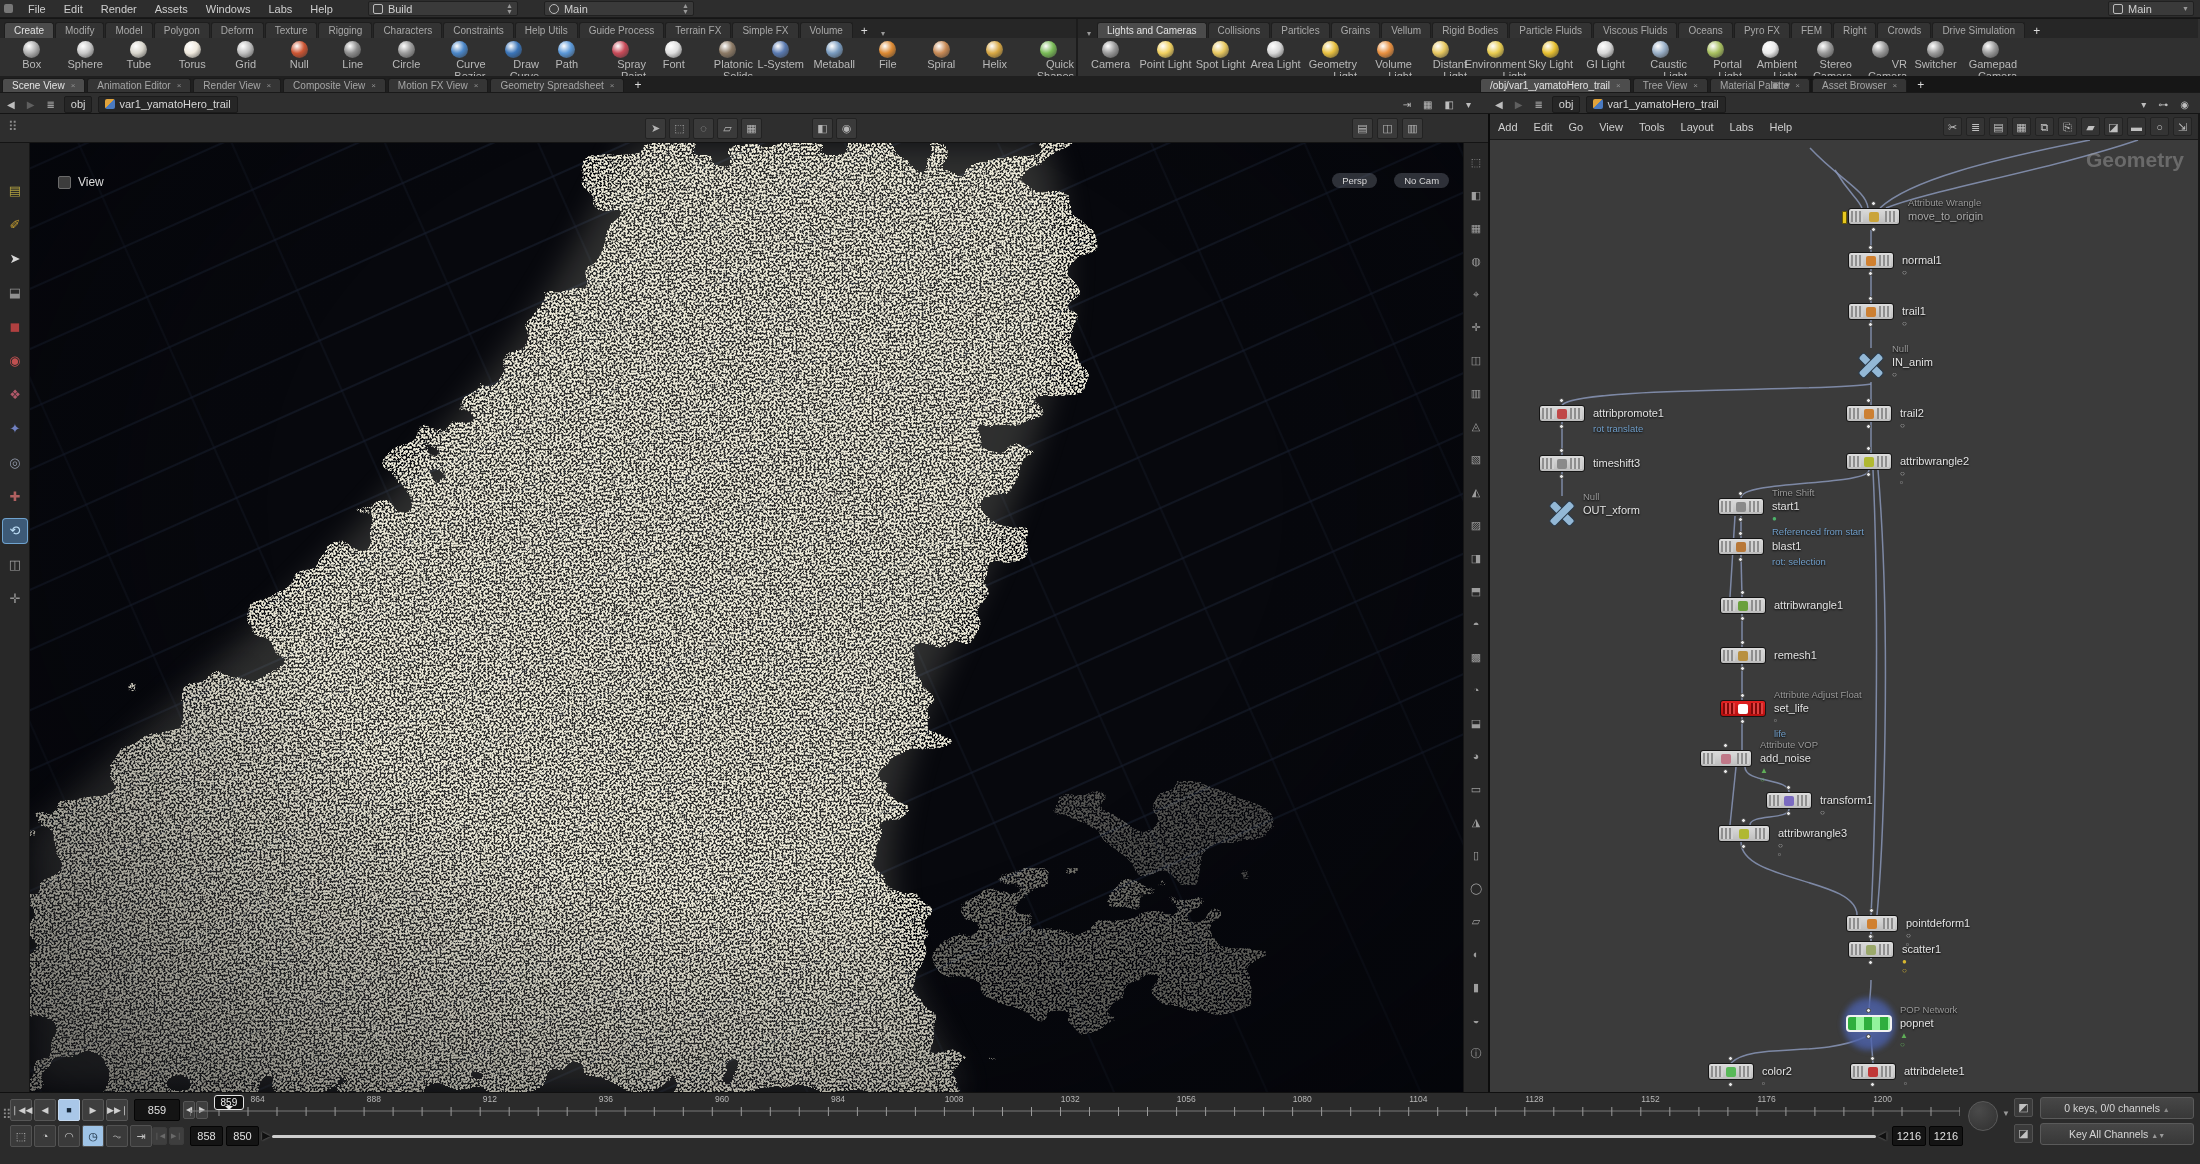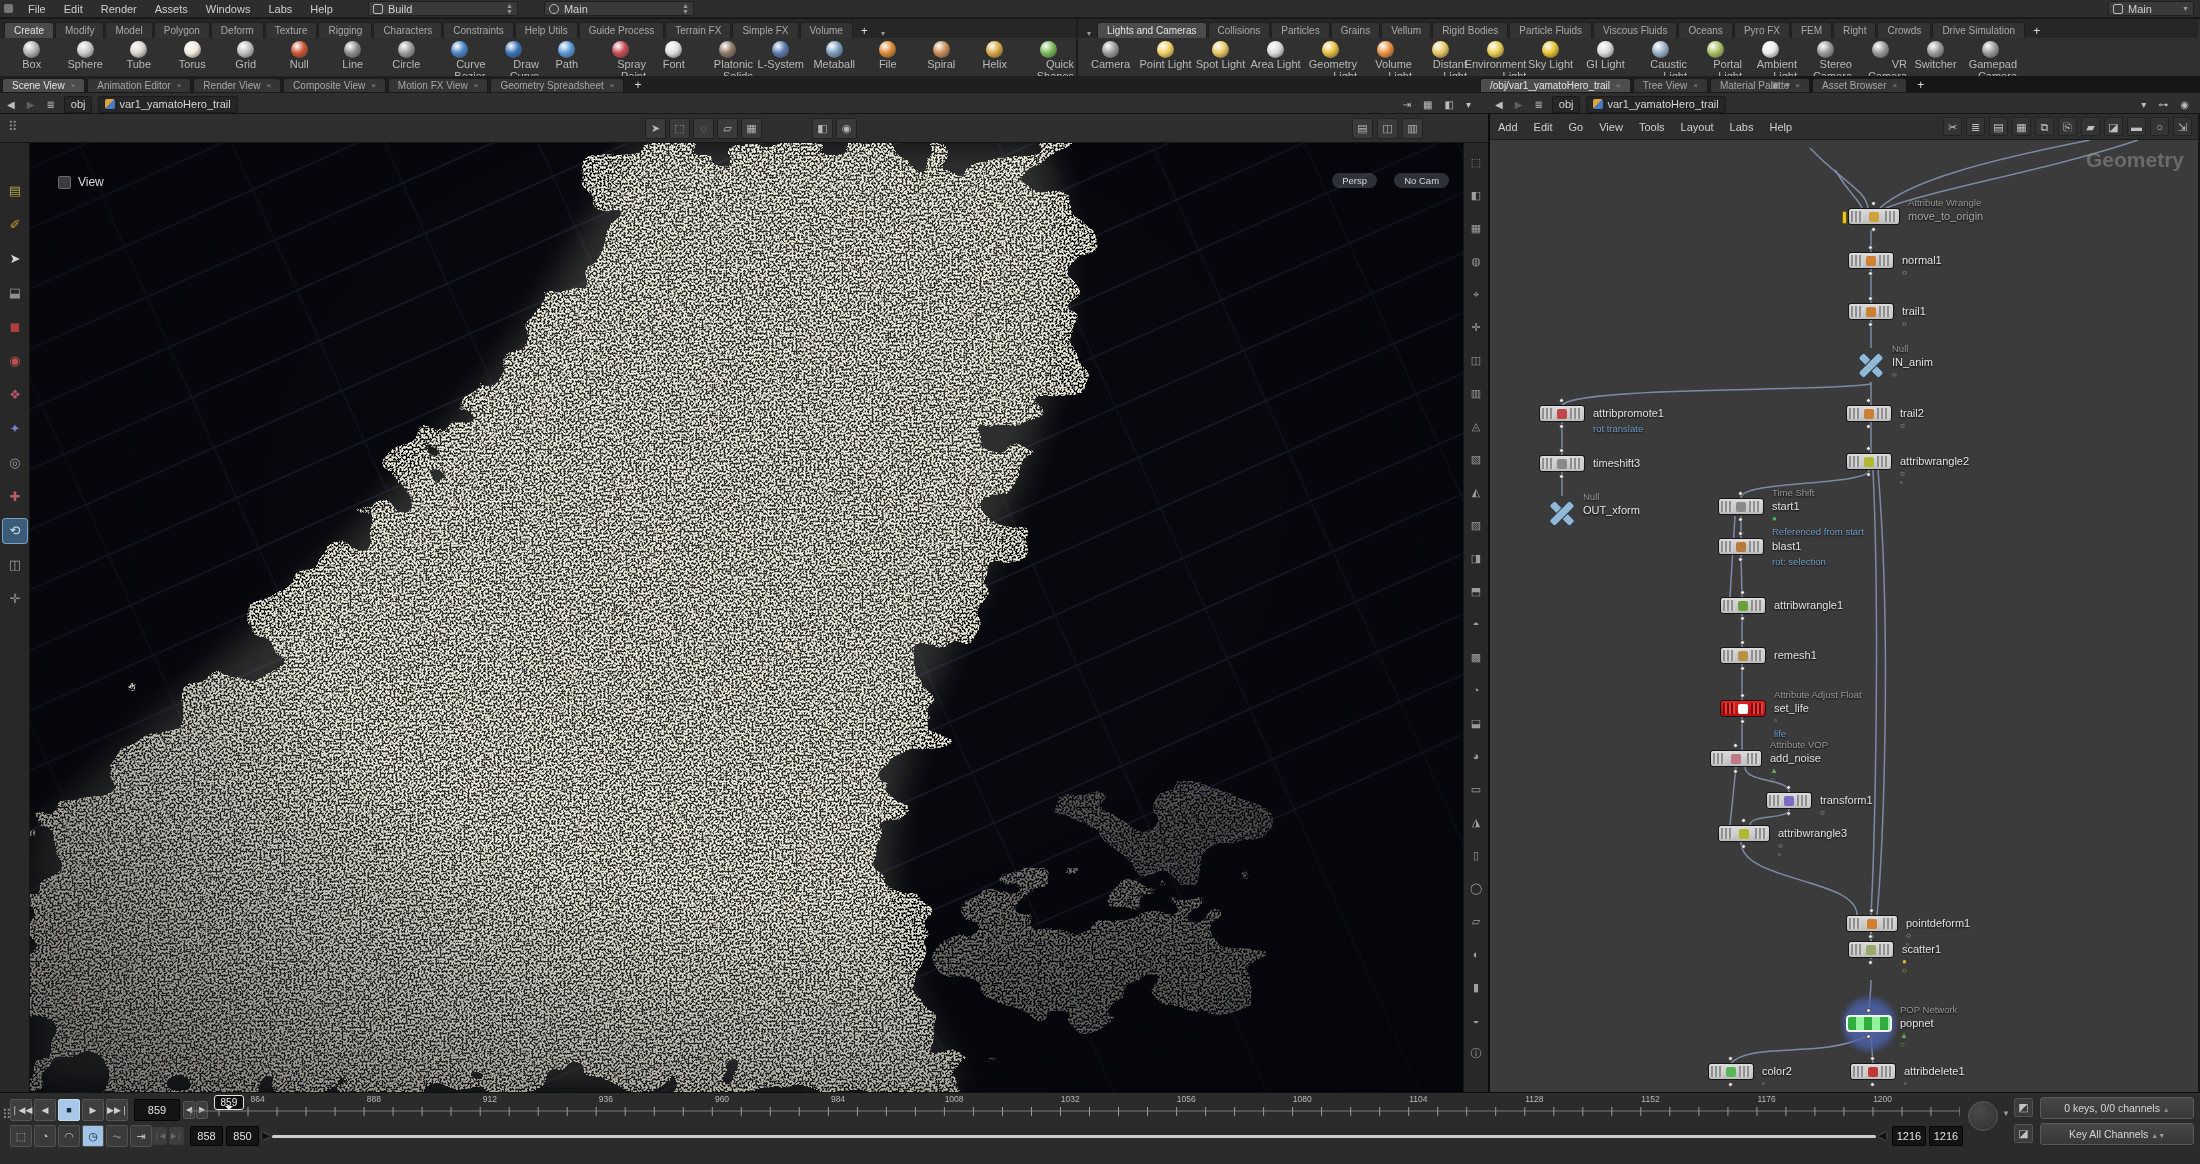--- a/index.html
+++ b/index.html
@@ -764,21 +764,21 @@
                 <div class="stripes r"></div>
                 <div class="nico" style="background: rgb(255, 255, 255);"></div>
               </div>
               <div class="ndot" style="left: 20px; top: -7px;"></div>
               <div class="ndot" style="left: 20px; top: 19px;"></div>
               <div class="ntype" style="left: 54px; top: -11px;">Attribute Adjust Float</div>
               <div class="nname" style="left: 54px; top: 2px;">set_life</div>
               <div class="nbadge" style="left: 54px; top: 16px;">▫</div>
               <div class="ncomment" style="left: 54px; top: 28px;">life</div>
             </div>
-            <div class="node" style="left: 220px; top: 610px;">
+            <div class="node" style="left: 210px; top: 610px;">
               <div class="nbox" style="width: 52px;">
                 <div class="stripes l"></div>
                 <div class="stripes r"></div>
                 <div class="nico" style="background: rgb(192, 120, 136);"></div>
               </div>
               <div class="ndot" style="left: 23px; top: -7px;"></div>
               <div class="ndot" style="left: 23px; top: 19px;"></div>
               <div class="ntype" style="left: 60px; top: -11px;">Attribute VOP</div>
               <div class="nname" style="left: 60px; top: 2px;">add_noise</div>
               <div class="nbadge" style="left: 60px; top: 16px; color: rgb(95, 174, 87);">▲ ○</div>

